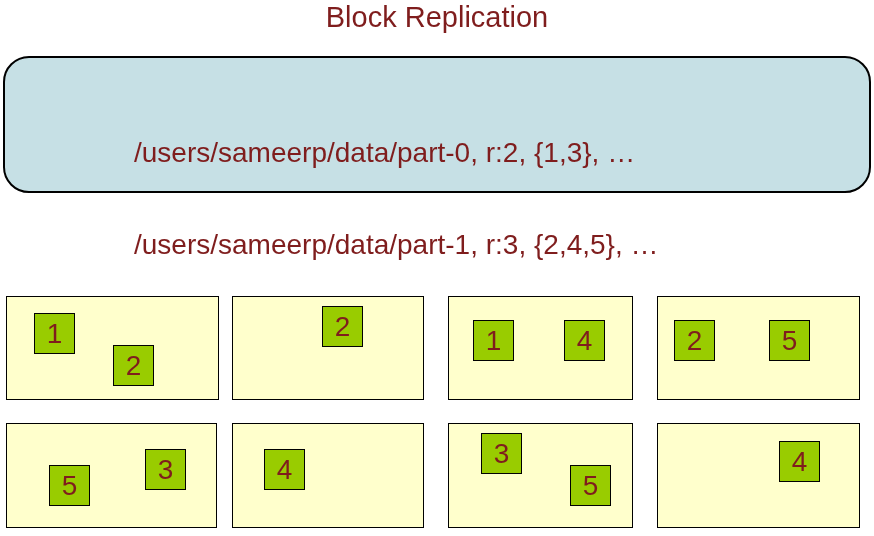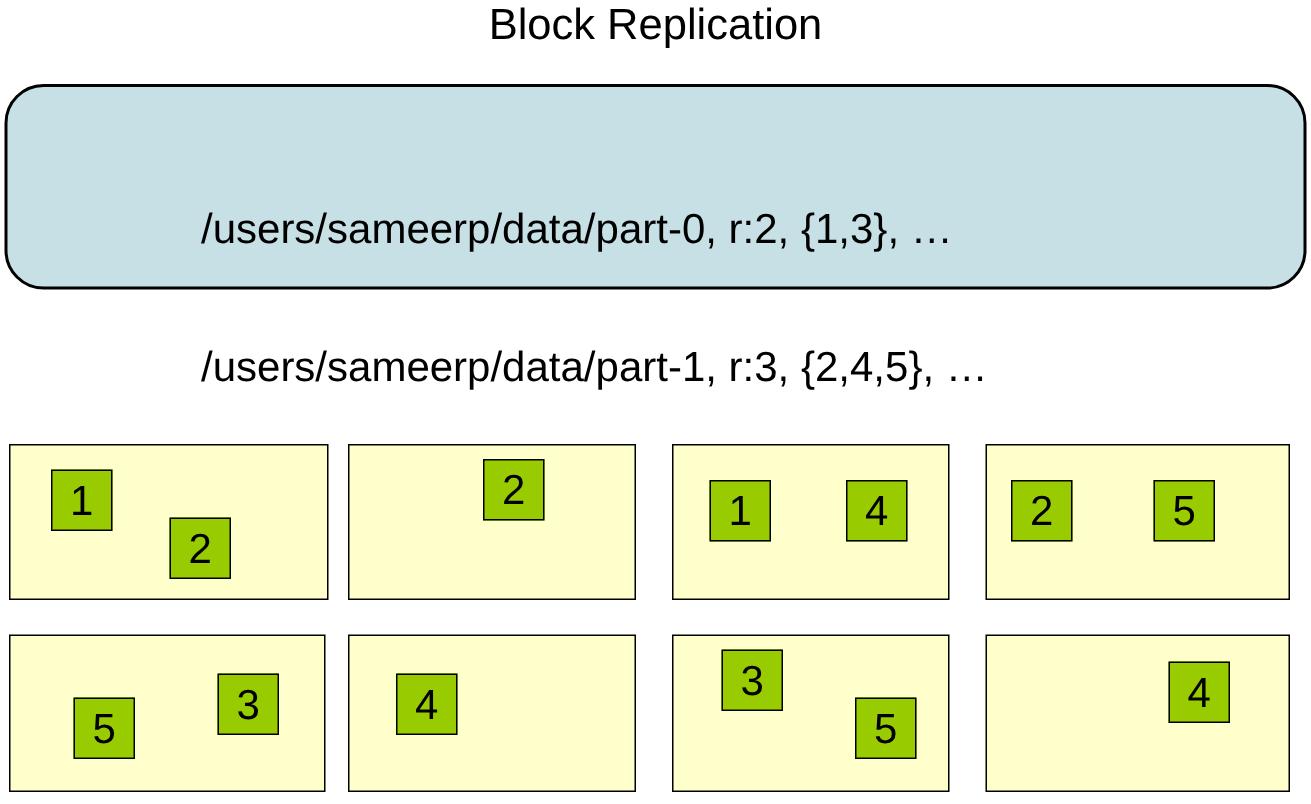--- a/index.html
+++ b/index.html
@@ -5,21 +5,21 @@
   html, body { margin: 0; padding: 0; background: #ffffff; }
   * { box-sizing: border-box; }
 
   .canvas {
     position: relative;
     width: 874px;
     height: 536px;
     background: #ffffff;
     overflow: hidden;
     font-family: "Liberation Sans", "DejaVu Sans", sans-serif;
-    color: #000000;
+    color: #7f1d1d;
   }
 
   .title {
     position: absolute;
     top: 1px;
     left: 0;
     width: 100%;
     text-align: center;
     font-size: 29px;
     line-height: 33px;

